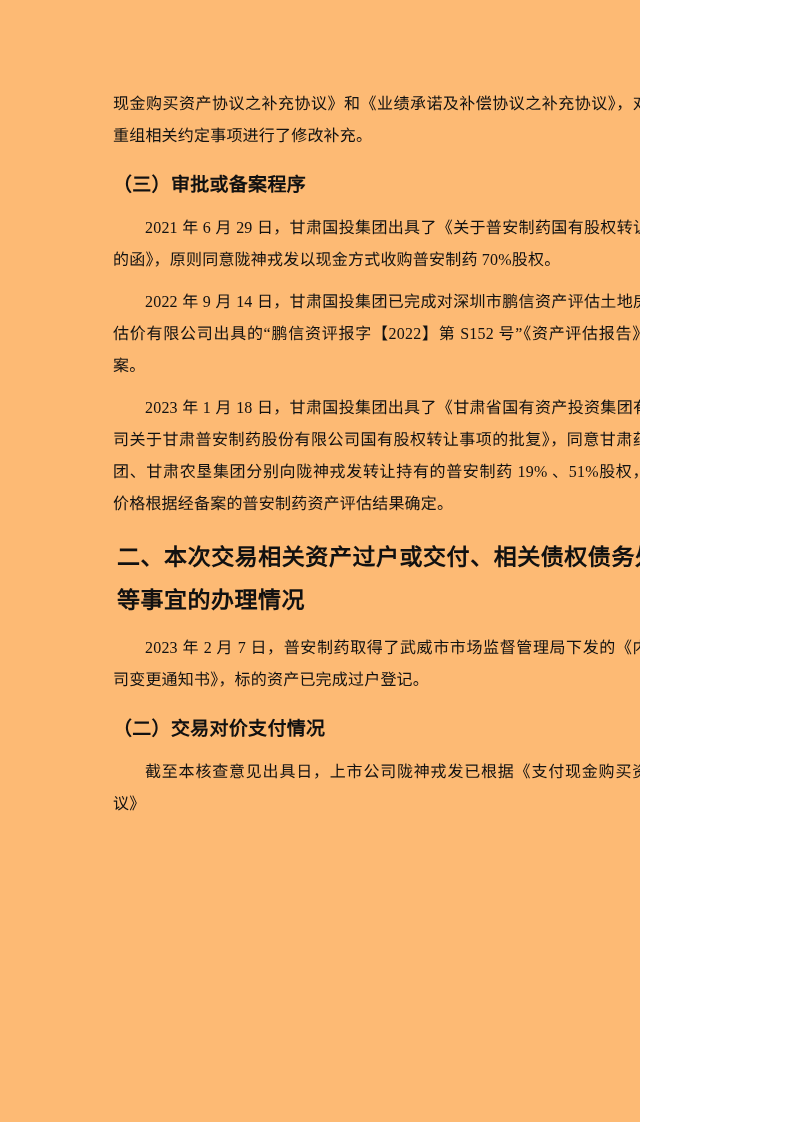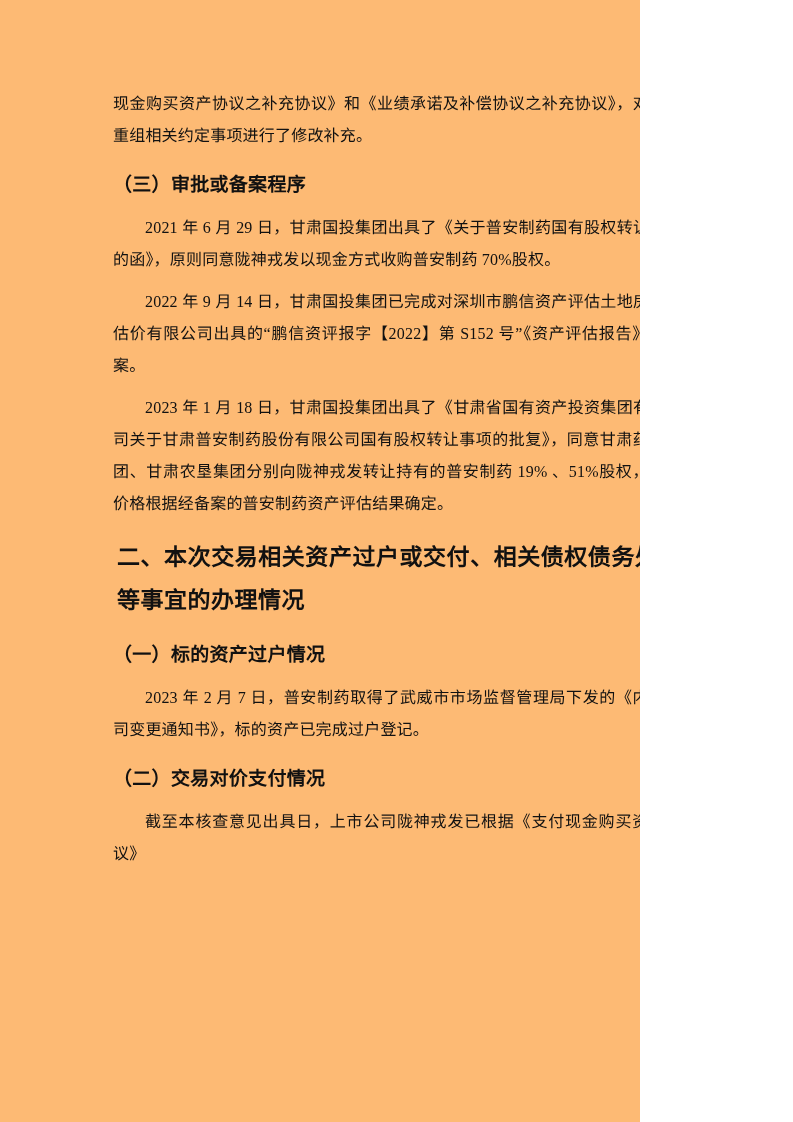--- a/index.html
+++ b/index.html
@@ -67,19 +67,18 @@
 <body>
 
 <div class="page">
   <div class="content">
     <p class="body-p no-indent">现金购买资产协议之补充协议》和《业绩承诺及补偿协议之补充协议》，对本次重组相关约定事项进行了修改补充。</p>
     <h3 class="heading-3">（三）审批或备案程序</h3>
     <p class="body-p">2021 年 6 月 29 日，甘肃国投集团出具了《关于普安制药国有股权转让事项的函》，原则同意陇神戎发以现金方式收购普安制药 70%股权。</p>
     <p class="body-p">2022 年 9 月 14 日，甘肃国投集团已完成对深圳市鹏信资产评估土地房地产估价有限公司出具的“鹏信资评报字【2022】第 S152 号”《资产评估报告》的备案。</p>
     <p class="body-p">2023 年 1 月 18 日，甘肃国投集团出具了《甘肃省国有资产投资集团有限公司关于甘肃普安制药股份有限公司国有股权转让事项的批复》，同意甘肃药业集团、甘肃农垦集团分别向陇神戎发转让持有的普安制药 19% 、51%股权，转让价格根据经备案的普安制药资产评估结果确定。</p>
     <h2 class="heading-2">二、本次交易相关资产过户或交付、相关债权债务处理等事宜的办理情况</h2>
-    <h3 class="heading-3">（一）标的资产过户情况</h3>
     <p class="body-p">2023 年 2 月 7 日，普安制药取得了武威市市场监督管理局下发的《内资公司变更通知书》，标的资产已完成过户登记。</p>
     <h3 class="heading-3">（二）交易对价支付情况</h3>
     <p class="body-p">截至本核查意见出具日，上市公司陇神戎发已根据《支付现金购买资产协议》</p>
   </div>
   <div class="page-number">14</div>
 </div>
 
 </body></html>

